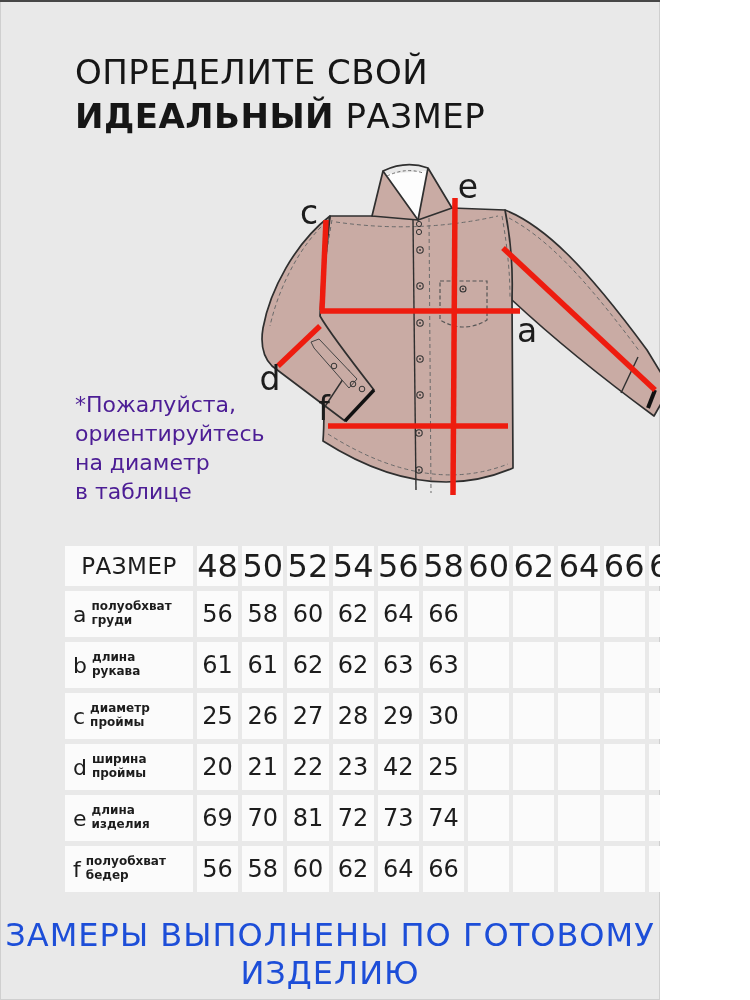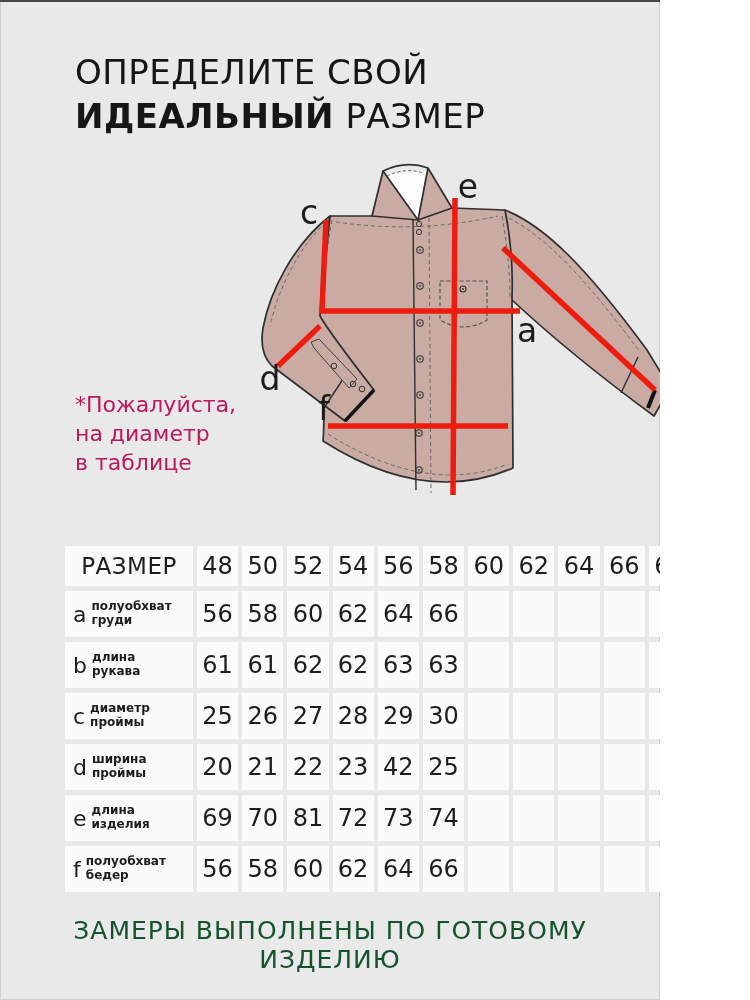--- a/index.html
+++ b/index.html
@@ -12,39 +12,39 @@
   }
   .top-edge { position:absolute; top:0; left:0; width:100%; height:2px; background:#474747; }
 
   .title { position:absolute; left:75px; top:50px; font-size:34px; line-height:44px;
            letter-spacing:0.5px; color:#161616; font-weight:400; }
   .title .bold { font-weight:700; }
 
   .shirt { position:absolute; left:250px; top:158px; width:460px; height:358px; }
   .shirt text { font-family:"DejaVu Sans","Liberation Sans",sans-serif; font-size:33px; fill:#1c1c1c; }
 
-  .note { position:absolute; left:75px; top:390px; font-size:22px; line-height:29px; color:#be185d; }
+  .note { position:absolute; left:75px; top:390px; font-size:22px; line-height:29px; color:#4c1d95; }
 
   .size-table {
     position:absolute; left:65px; top:546px; width:625px;
     display:grid;
     grid-template-columns:128px repeat(11, 1fr);
     grid-template-rows:40px repeat(6, 46px);
     column-gap:4px; row-gap:5px;
   }
   .cell { background:#fbfbfb; display:flex; align-items:center; justify-content:center; }
-  .th { font-size:24px; color:#1d1d1d; }
+  .th { font-size:32px; color:#1d1d1d; }
   .th-label { font-size:23px; letter-spacing:0.5px; }
   .td { font-size:24px; color:#1d1d1d; }
   .rowlabel { justify-content:flex-start; padding-left:8px; box-sizing:border-box; }
   .rowlabel .letter { font-size:22px; margin-right:5px; color:#1c1c1c; }
   .rowlabel .desc { font-size:12px; line-height:1.14; font-weight:700; color:#1c1c1c; }
 
   .footer { position:absolute; left:0; top:916px; width:100%; text-align:center;
-            font-size:25px; letter-spacing:1px; color:#14532d; }
+            font-size:32px; letter-spacing:1px; color:#1d4ed8; }
 </style>
 </head>
 <body>
 
 <div class="page">
   <div class="top-edge"></div>
 
   <div class="title">
     <div>ОПРЕДЕЛИТЕ СВОЙ</div>
     <div><span class="bold">ИДЕАЛЬНЫЙ</span><span> РАЗМЕР</span></div>
@@ -128,20 +128,21 @@
       <text x="218" y="40">e</text>
       <text x="277" y="184">a</text>
       <text x="421" y="205">b</text>
       <text x="20" y="232">d</text>
       <text x="74" y="262">f</text>
     </g>
   </svg>
 
   <div class="note">
     <div>*Пожалуйста,</div>
+    <div>ориентируйтесь</div>
     <div>на диаметр</div>
     <div>в таблице</div>
   </div>
 
   <div class="size-table">
       <div class="cell th th-label">РАЗМЕР</div>
       <div class="cell th">48</div>
       <div class="cell th">50</div>
       <div class="cell th">52</div>
       <div class="cell th">54</div>

